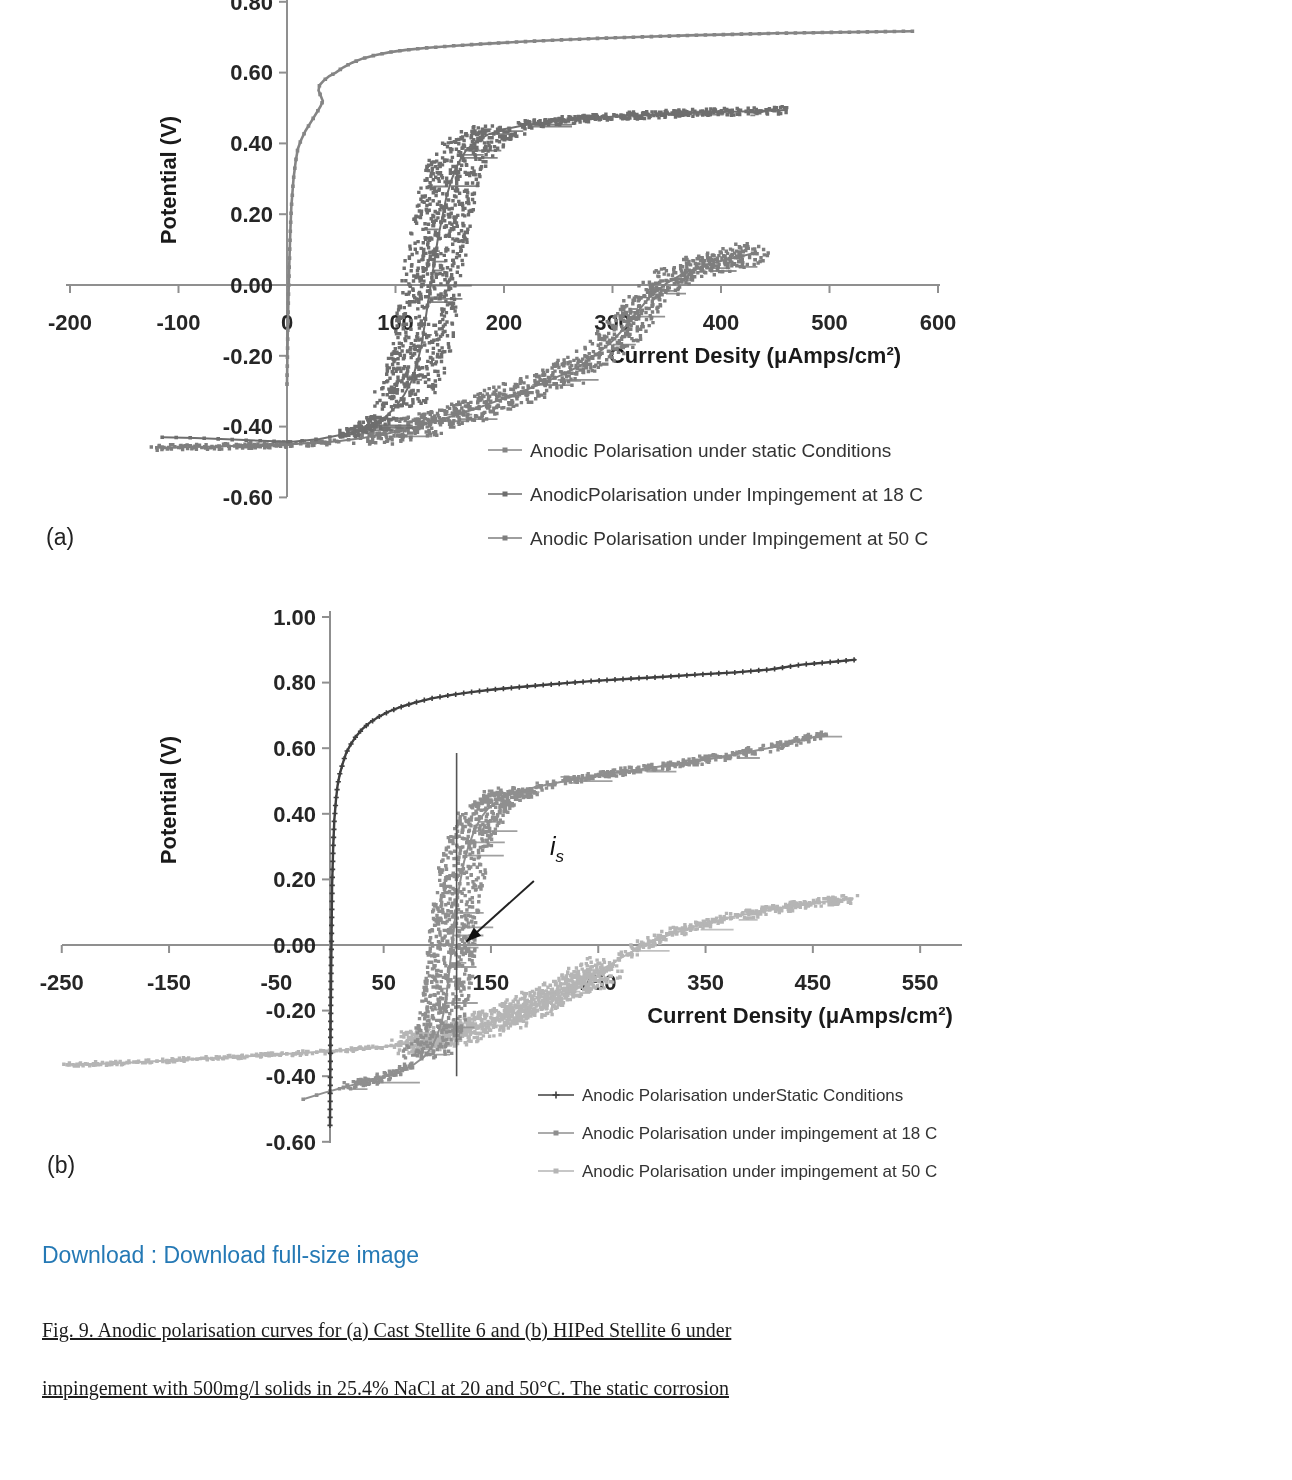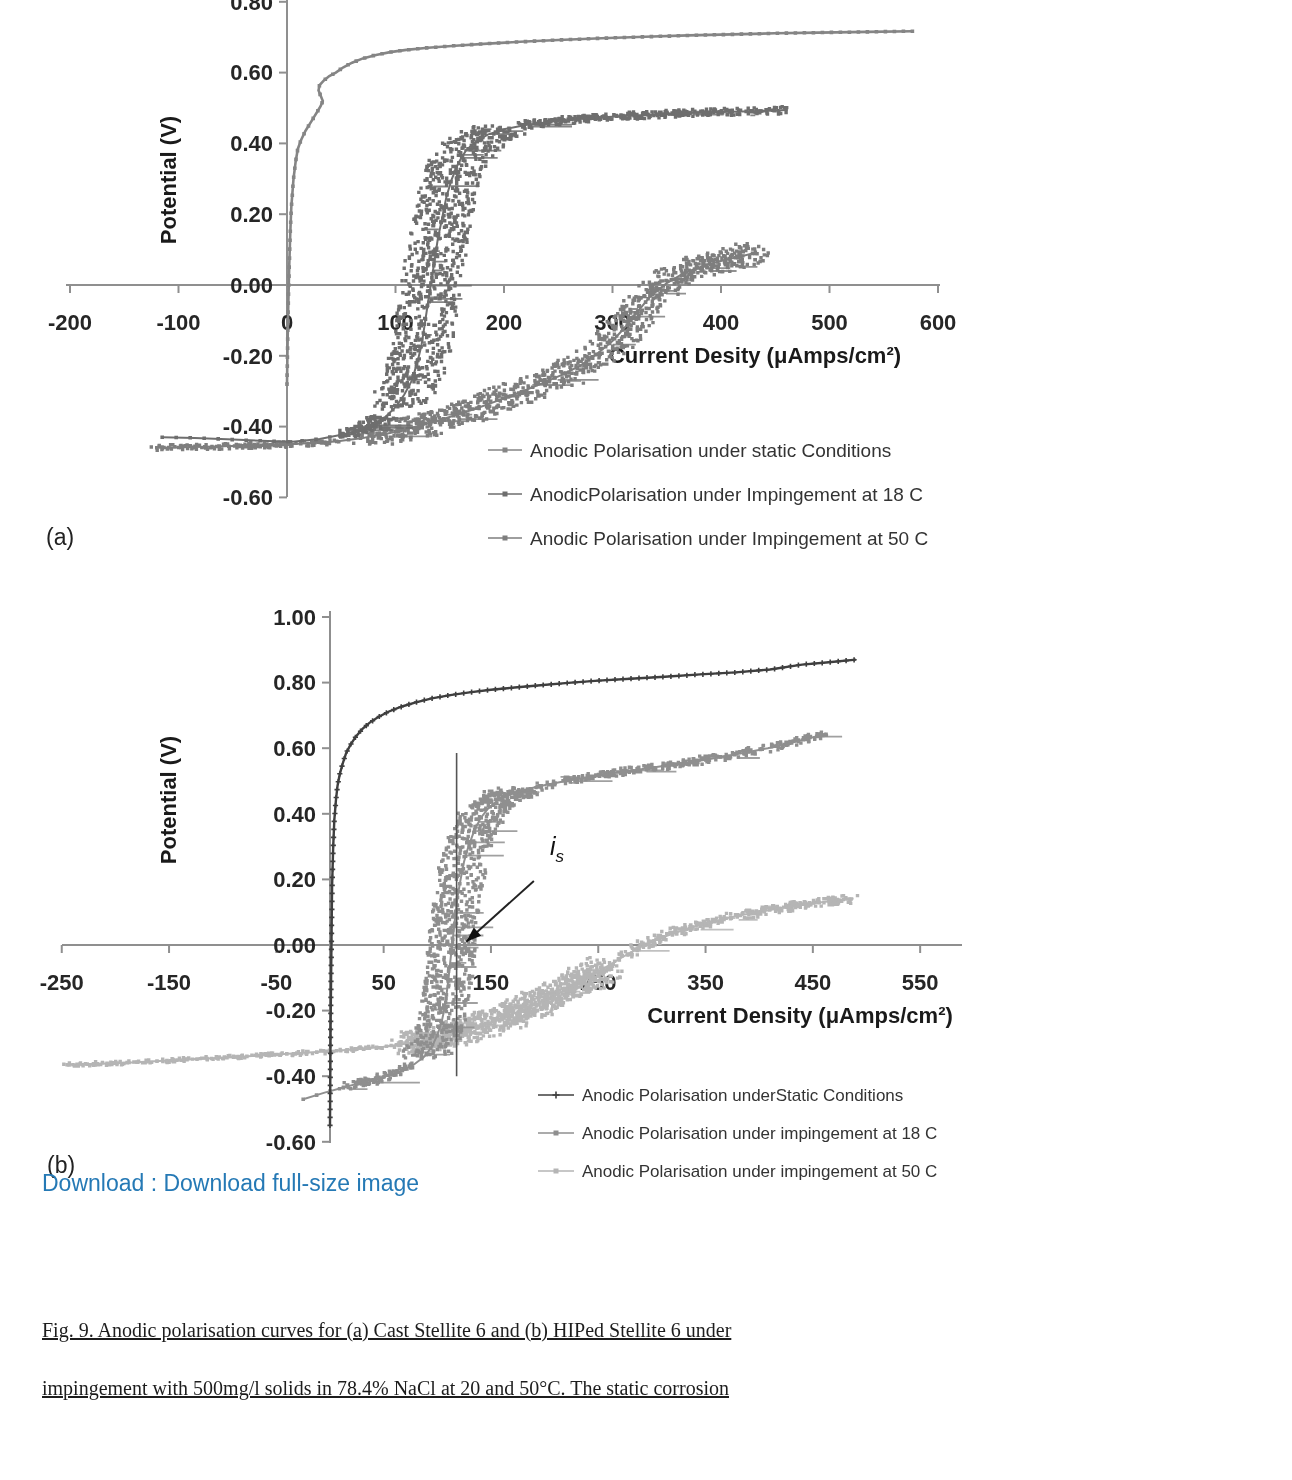--- a/index.html
+++ b/index.html
@@ -2,21 +2,21 @@
 <html><head>
 <meta charset="utf-8">
 <style>
   html,body{margin:0;padding:0;background:#ffffff;}
   .page{position:relative;width:1292px;height:1480px;background:#fff;overflow:hidden;
         font-family:"Liberation Sans",sans-serif;}
   svg.chart{position:absolute;left:0;display:block;}
   svg text{font-family:"Liberation Sans",sans-serif;}
   #chart-a{top:0;}
   #chart-b{top:585px;}
-  .download{position:absolute;left:42px;top:1168px;font-size:23px;line-height:30px;}
+  .download{position:absolute;left:42px;top:1240px;font-size:23px;line-height:30px;}
   .download a{color:#2579b5;text-decoration:none;cursor:pointer;}
   .caption{position:absolute;left:42px;top:1301px;width:1240px;
            font-family:"Liberation Serif",serif;font-size:20px;color:#1d1d1d;text-decoration:underline;}
   .caption .cap-line{display:block;line-height:58px;white-space:nowrap;}
 </style>
 </head>
 <body>
 
 <div class="page">
 
@@ -192,16 +192,16 @@
       </g>
       <text x="47" y="588" font-size="23" fill="#222">(b)</text>
     </svg>
 
   <div class="download">
     <a href="#">Download : Download full-size image</a>
   </div>
 
   <div class="caption">
     <span class="cap-line">Fig. 9. Anodic polarisation curves for (a) Cast Stellite 6 and (b) HIPed Stellite 6 under</span>
-    <span class="cap-line">impingement with 500mg/l solids in 78.4% NaCl at 20 and 50°C. The static corrosion</span>
+    <span class="cap-line">impingement with 500mg/l solids in 25.4% NaCl at 20 and 50°C. The static corrosion</span>
   </div>
 
 </div>
 
 </body></html>

